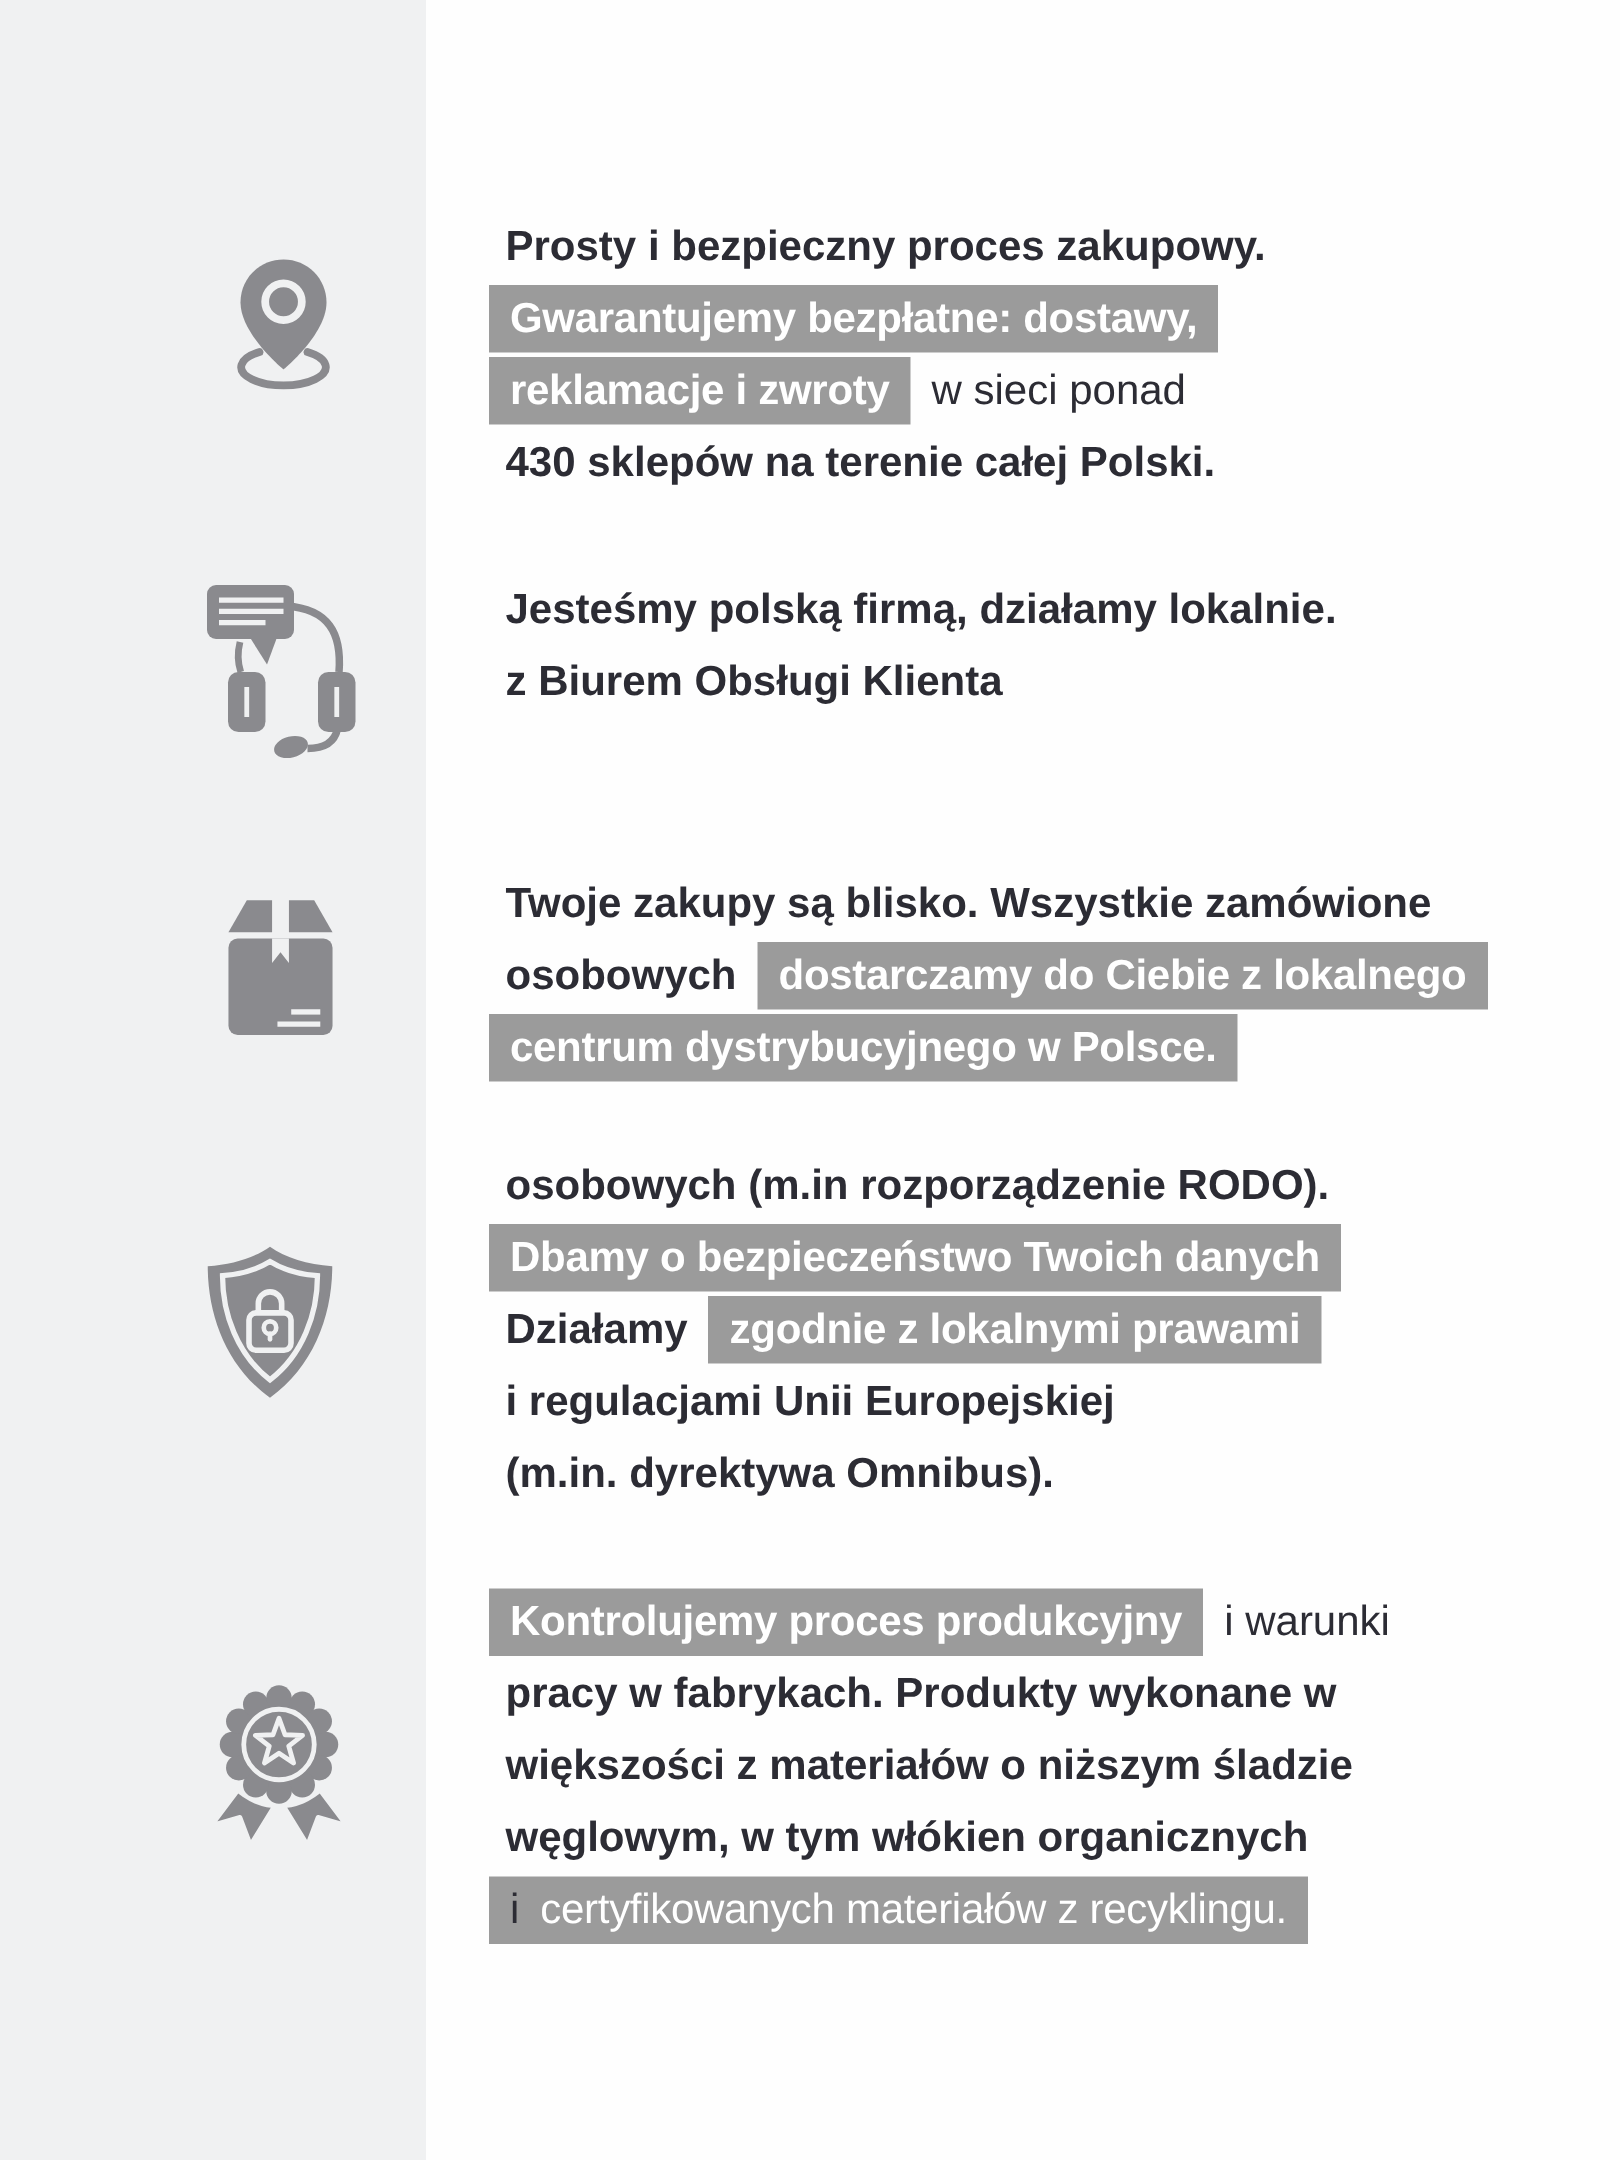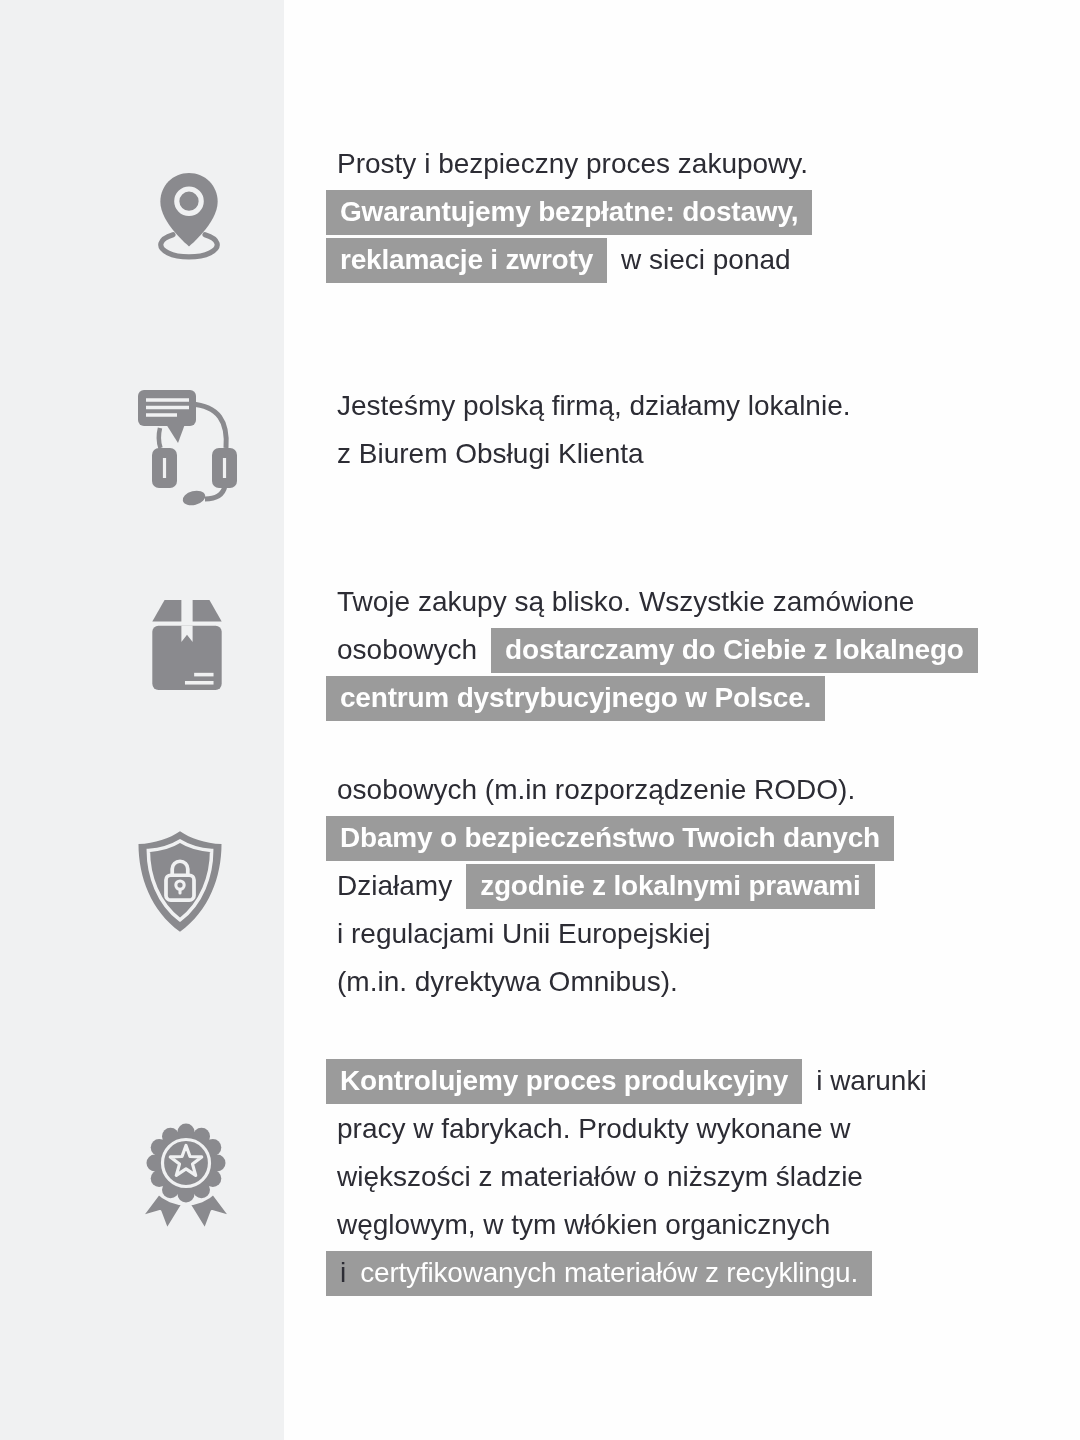--- a/index.html
+++ b/index.html
@@ -27,21 +27,21 @@
   .cg{fill:var(--side);}
   .rib{stroke:var(--side);stroke-width:3;stroke-linejoin:round;}
 
   .section{position:absolute;left:326px;}
   .s1{top:140px;} .s2{top:382px;} .s3{top:578px;} .s4{top:766px;} .s5{top:1057px;}
   .line{
     display:flex;align-items:center;height:48px;gap:14px;
     white-space:nowrap;font-size:28px;line-height:48px;
   }
   .t{color:var(--text);}
-  .line > .t:first-child{margin-left:11px;}
+  .line > .t:first-child{margin-left:11px;font-weight:bold;}
   .h{
     background:var(--hl);color:var(--hltext);font-weight:700;
     height:45px;display:inline-flex;align-items:center;
     padding:0 14px;letter-spacing:-0.2px;
   }
   .strip{
     background:var(--hl);height:45px;display:inline-flex;align-items:center;
     padding:0 14px;gap:14px;
   }
   .strip .t{margin:0;}
@@ -121,20 +121,23 @@
   <div class="line">
     <span class="t">Prosty i bezpieczny proces zakupowy.</span>
   </div>
   <div class="line">
     <span class="h">Gwarantujemy bezpłatne: dostawy,</span>
   </div>
   <div class="line">
     <span class="h">reklamacje i zwroty</span>
     <span class="t">w sieci ponad</span>
   </div>
+  <div class="line">
+    <span class="t">430 sklepów na terenie całej Polski.</span>
+  </div>
 </div>
 
 <div class="section s2">
   <div class="line">
     <span class="t">Jesteśmy polską firmą, działamy lokalnie.</span>
   </div>
   <div class="line">
     <span class="t">z Biurem Obsługi Klienta</span>
   </div>
 </div>

